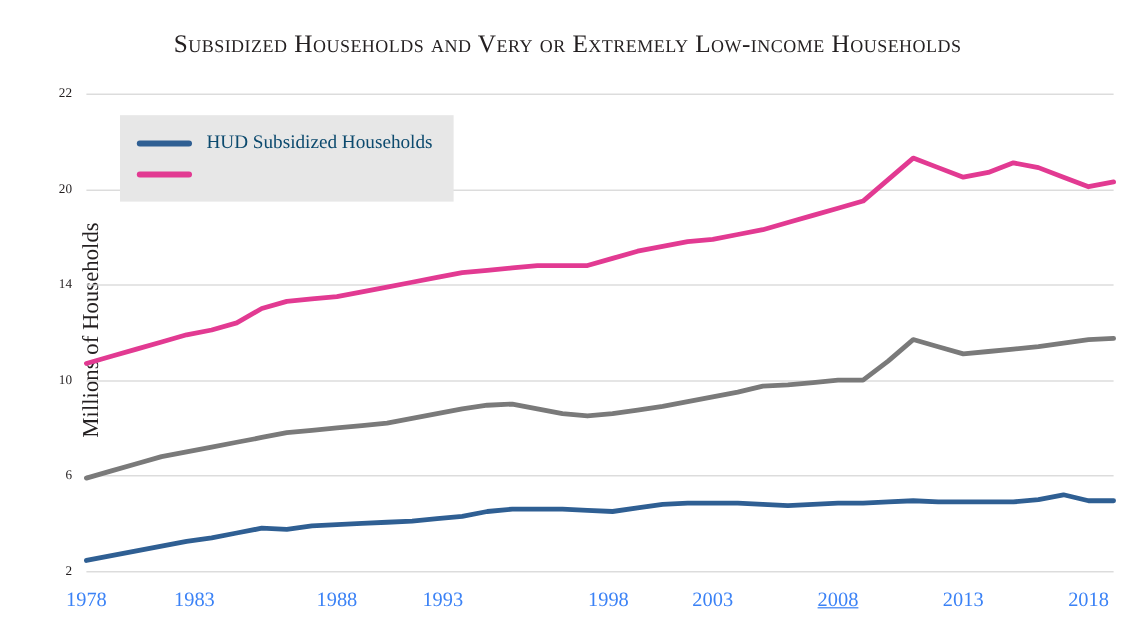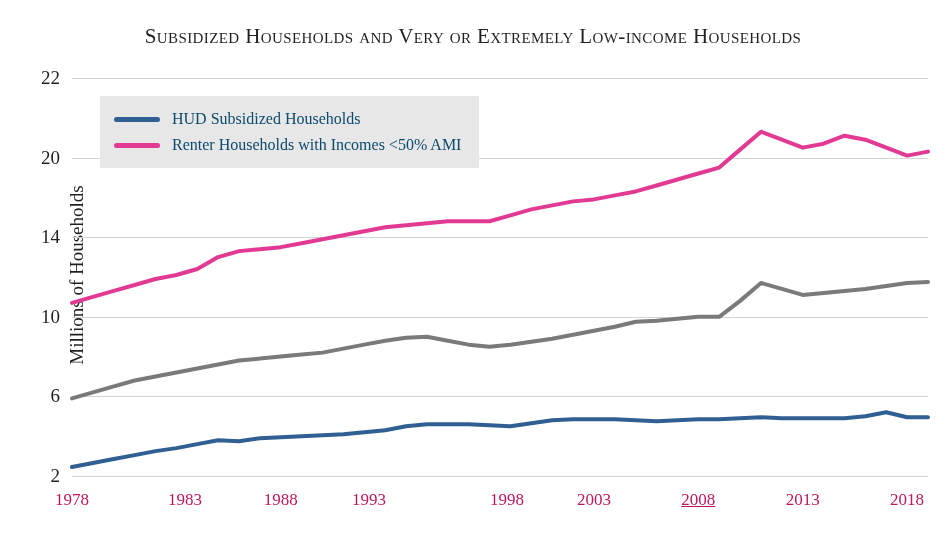--- a/index.html
+++ b/index.html
@@ -47,32 +47,32 @@
     transform: rotate(-90deg);
     font-size: 19px;
     color: #231f20;
     font-family: "Liberation Serif", serif;
   }
   .y-tick-label {
     position: absolute;
     right: 100%;
     margin-right: 12px;
     transform: translateY(-50%);
-    font-size: 19px;
+    font-size: 11px;
     color: #231f20;
     font-family: "Liberation Serif", serif;
     white-space: nowrap;
   }
   .x-tick-label {
     position: absolute;
     top: 100%;
     margin-top: 14px;
     transform: translateX(-50%);
     font-size: 17px;
-    color: #be185d;
+    color: #3b82f6;
     font-family: "Liberation Serif", serif;
     white-space: nowrap;
   }
   .gridline {
     position: absolute;
     left: 0;
     width: 100%;
     height: 1px;
     background: #d4d4d4;
   }
@@ -130,21 +130,21 @@
     <div id="gridlines">
         <div class="gridline" style="top: 398px;"></div>
         <div class="gridline" style="top: 318.4px;"></div>
         <div class="gridline" style="top: 238.8px;"></div>
         <div class="gridline" style="top: 159.2px;"></div>
         <div class="gridline" style="top: 79.6px;"></div>
         <div class="gridline" style="top: 0px;"></div>
       </div>
     <div id="x-ticks">
         <div class="x-tick-label" style="left: 0px;">1978</div>
-        <div class="x-tick-label" style="left: 113px;">1983</div>
+        <div class="x-tick-label" style="left: 90px;">1983</div>
         <div class="x-tick-label" style="left: 208.78px;">1988</div>
         <div class="x-tick-label" style="left: 297px;">1993</div>
         <div class="x-tick-label" style="left: 435px;">1998</div>
         <div class="x-tick-label" style="left: 521.951px;">2003</div>
         <div class="x-tick-label" style="left: 626.341px; text-decoration: underline;">2008</div>
         <div class="x-tick-label" style="left: 730.732px;">2013</div>
         <div class="x-tick-label" style="left: 835.122px;">2018</div>
       </div>
     <svg id="svg-lines" preserveAspectRatio="none" viewBox="0 0 856 398">
         <path d="M0.00 389.05 L20.88 385.06 L41.76 381.08 L62.63 377.11 L83.51 373.13 L104.39 370.14 L125.27 366.16 L146.15 362.18 L167.02 363.18 L187.90 360.19 L208.78 359.19 L229.66 358.20 L250.54 357.20 L271.41 356.21 L292.29 354.22 L313.17 352.23 L334.05 348.25 L354.93 346.26 L375.80 346.26 L396.68 346.26 L417.56 347.25 L438.44 348.25 L459.32 345.26 L480.20 342.28 L501.07 341.29 L521.95 341.29 L542.83 341.29 L563.71 342.28 L584.59 343.27 L605.46 342.28 L626.34 341.29 L647.22 341.29 L668.10 340.29 L688.98 339.30 L709.85 340.29 L730.73 340.29 L751.61 340.29 L772.49 340.29 L793.37 338.30 L814.24 334.32 L835.12 339.30 L856.00 339.30" fill="none" stroke="#2f5f93" stroke-width="4" stroke-linejoin="round" stroke-linecap="round"></path>
@@ -152,18 +152,17 @@
         <path d="M0.00 320.39 L20.88 314.42 L41.76 308.45 L62.63 302.48 L83.51 298.50 L104.39 294.52 L125.27 290.54 L146.15 286.56 L167.02 282.58 L187.90 280.59 L208.78 278.60 L229.66 276.61 L250.54 274.62 L271.41 270.64 L292.29 266.66 L313.17 262.68 L334.05 259.70 L354.93 258.70 L375.80 262.68 L396.68 266.66 L417.56 268.65 L438.44 266.66 L459.32 263.67 L480.20 260.69 L501.07 256.71 L521.95 252.73 L542.83 248.75 L563.71 243.78 L584.59 242.78 L605.46 240.79 L626.34 238.80 L647.22 238.80 L668.10 222.88 L688.98 204.97 L709.85 210.94 L730.73 216.91 L751.61 214.92 L772.49 212.93 L793.37 210.94 L814.24 207.95 L835.12 204.97 L856.00 203.97" fill="none" stroke="#7a7a7a" stroke-width="4" stroke-linejoin="round" stroke-linecap="round"></path>
       </svg>
 
     <div id="legend">
       <div class="legend-row">
         <span class="legend-swatch" style="background: rgb(47, 95, 147);"></span>
         <span class="legend-text">HUD Subsidized Households</span>
       </div>
       <div class="legend-row">
         <span class="legend-swatch" style="background: rgb(226, 58, 146);"></span>
-        <span class="legend-text">Renter Households with Incomes &lt;50% AMI</span>
       </div>
     </div>
   </div>
 
 </div>
 
 </body></html>

